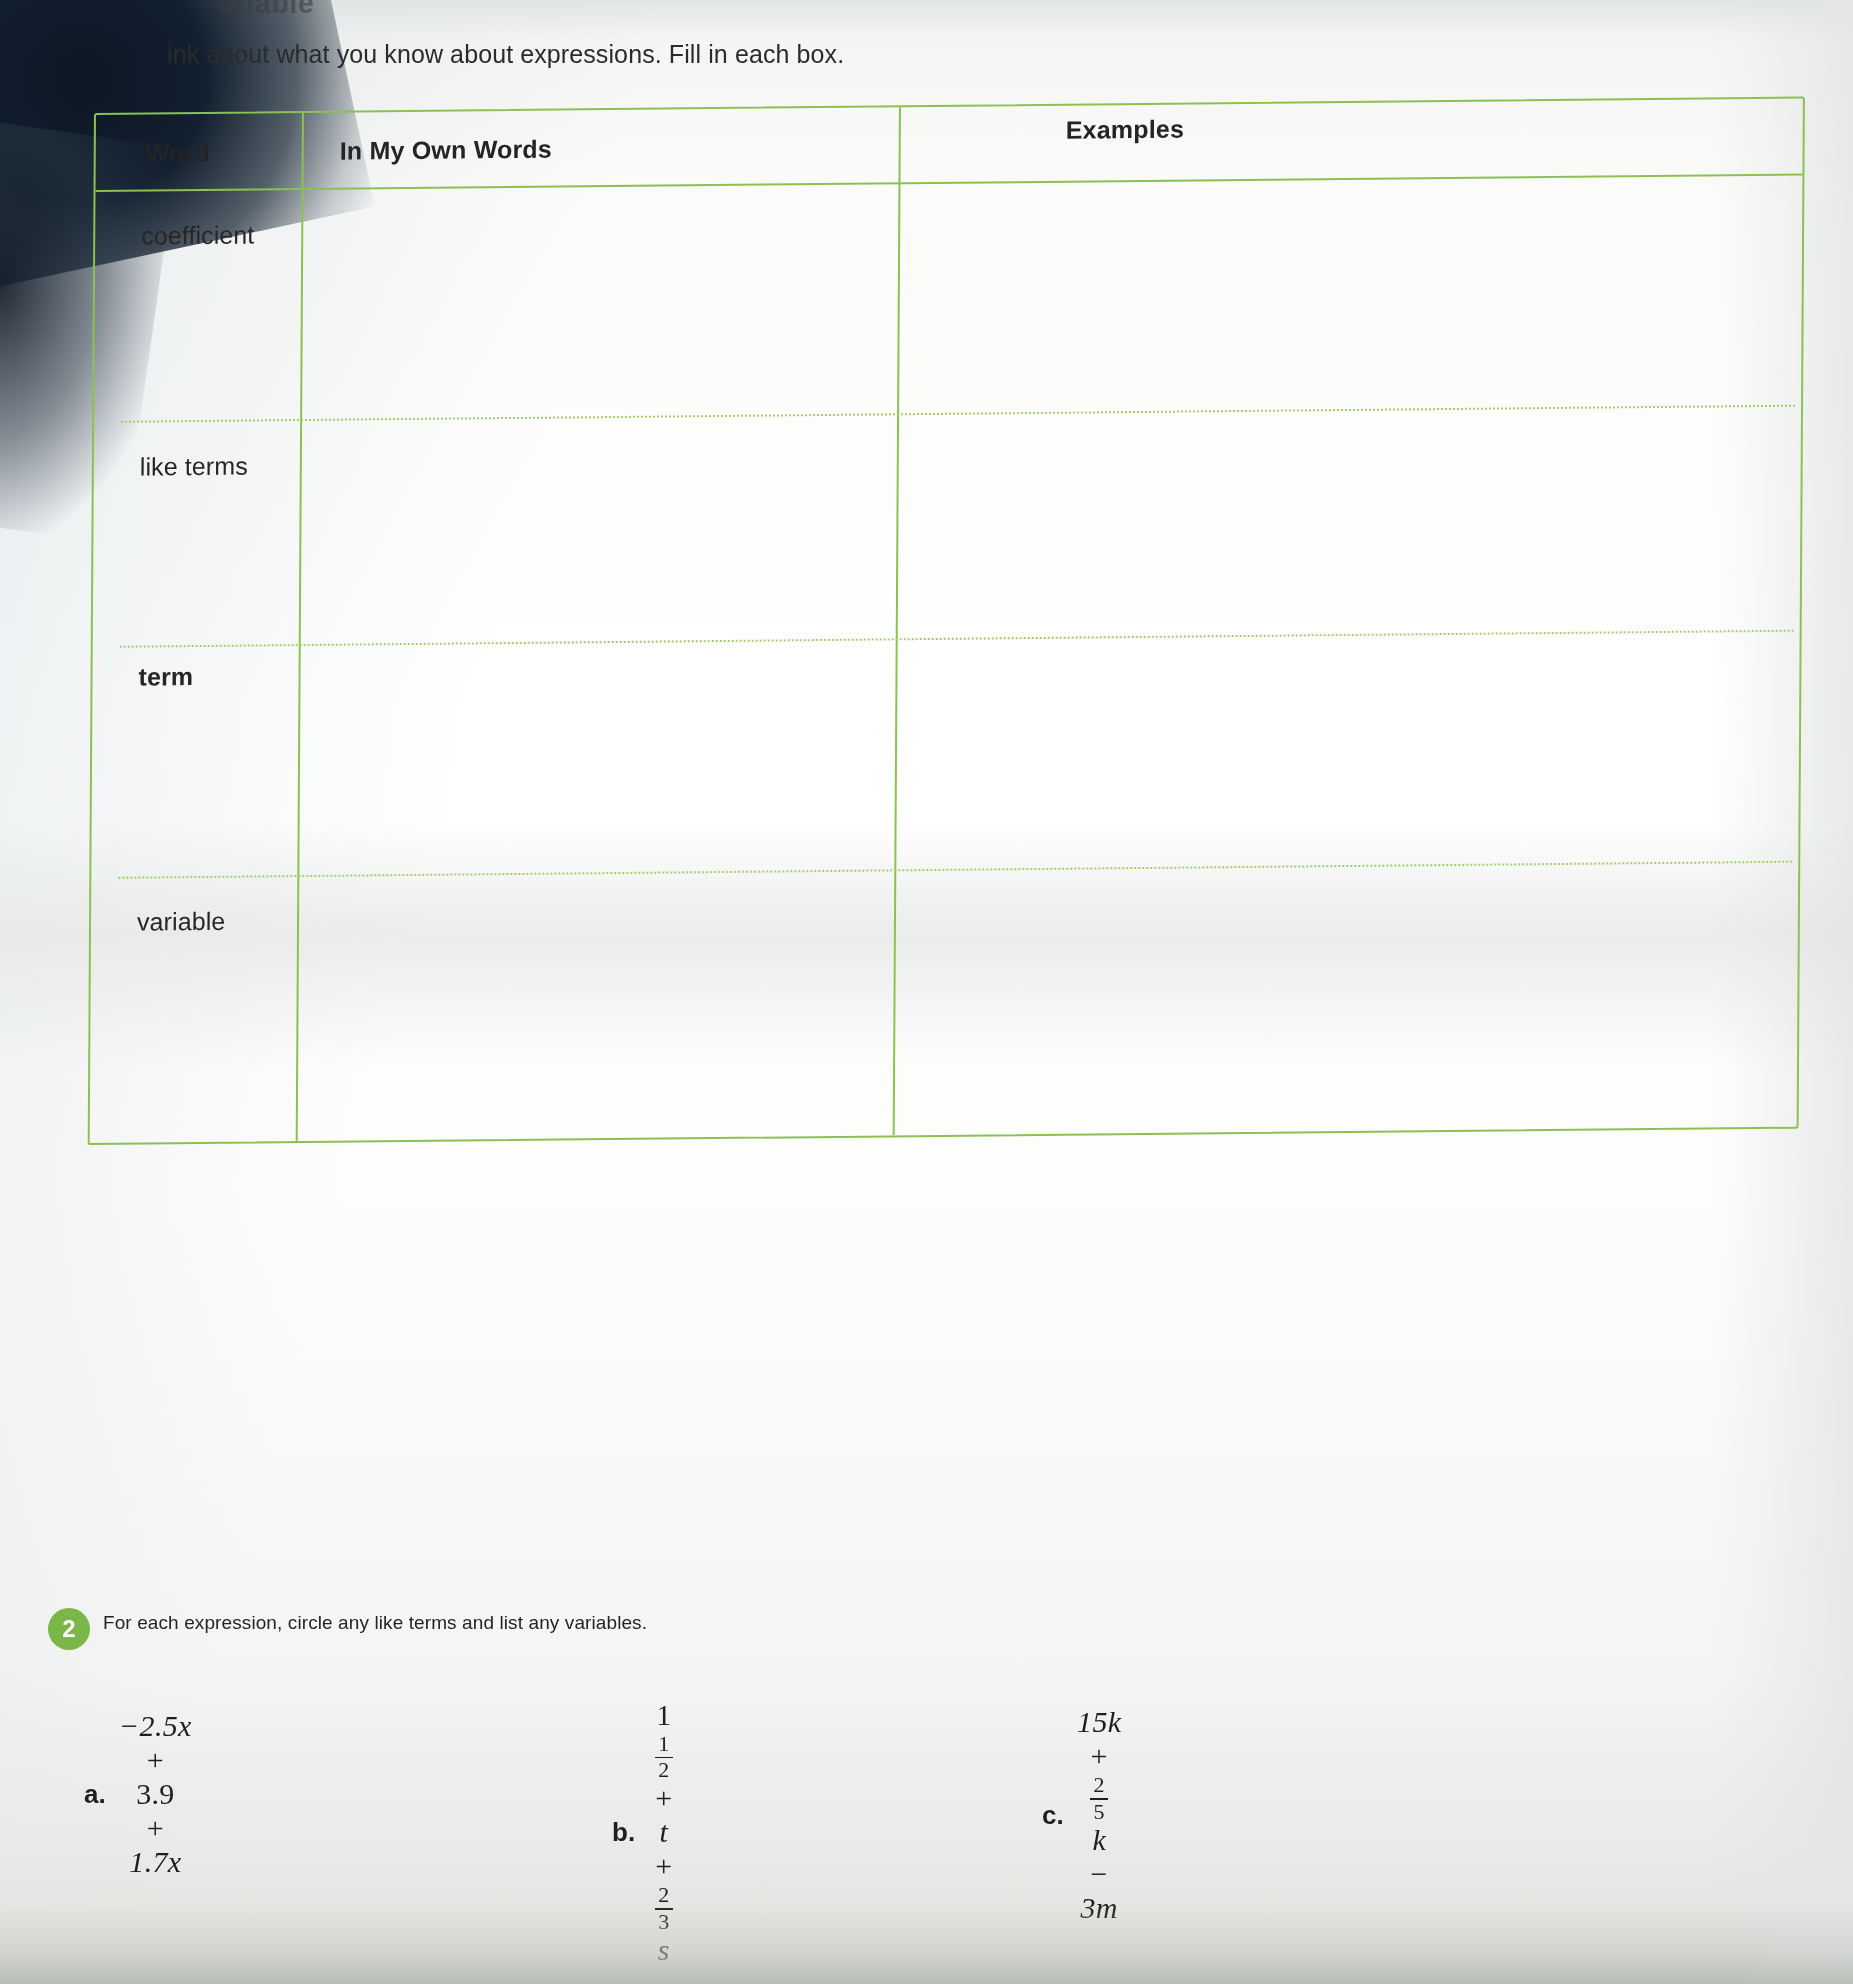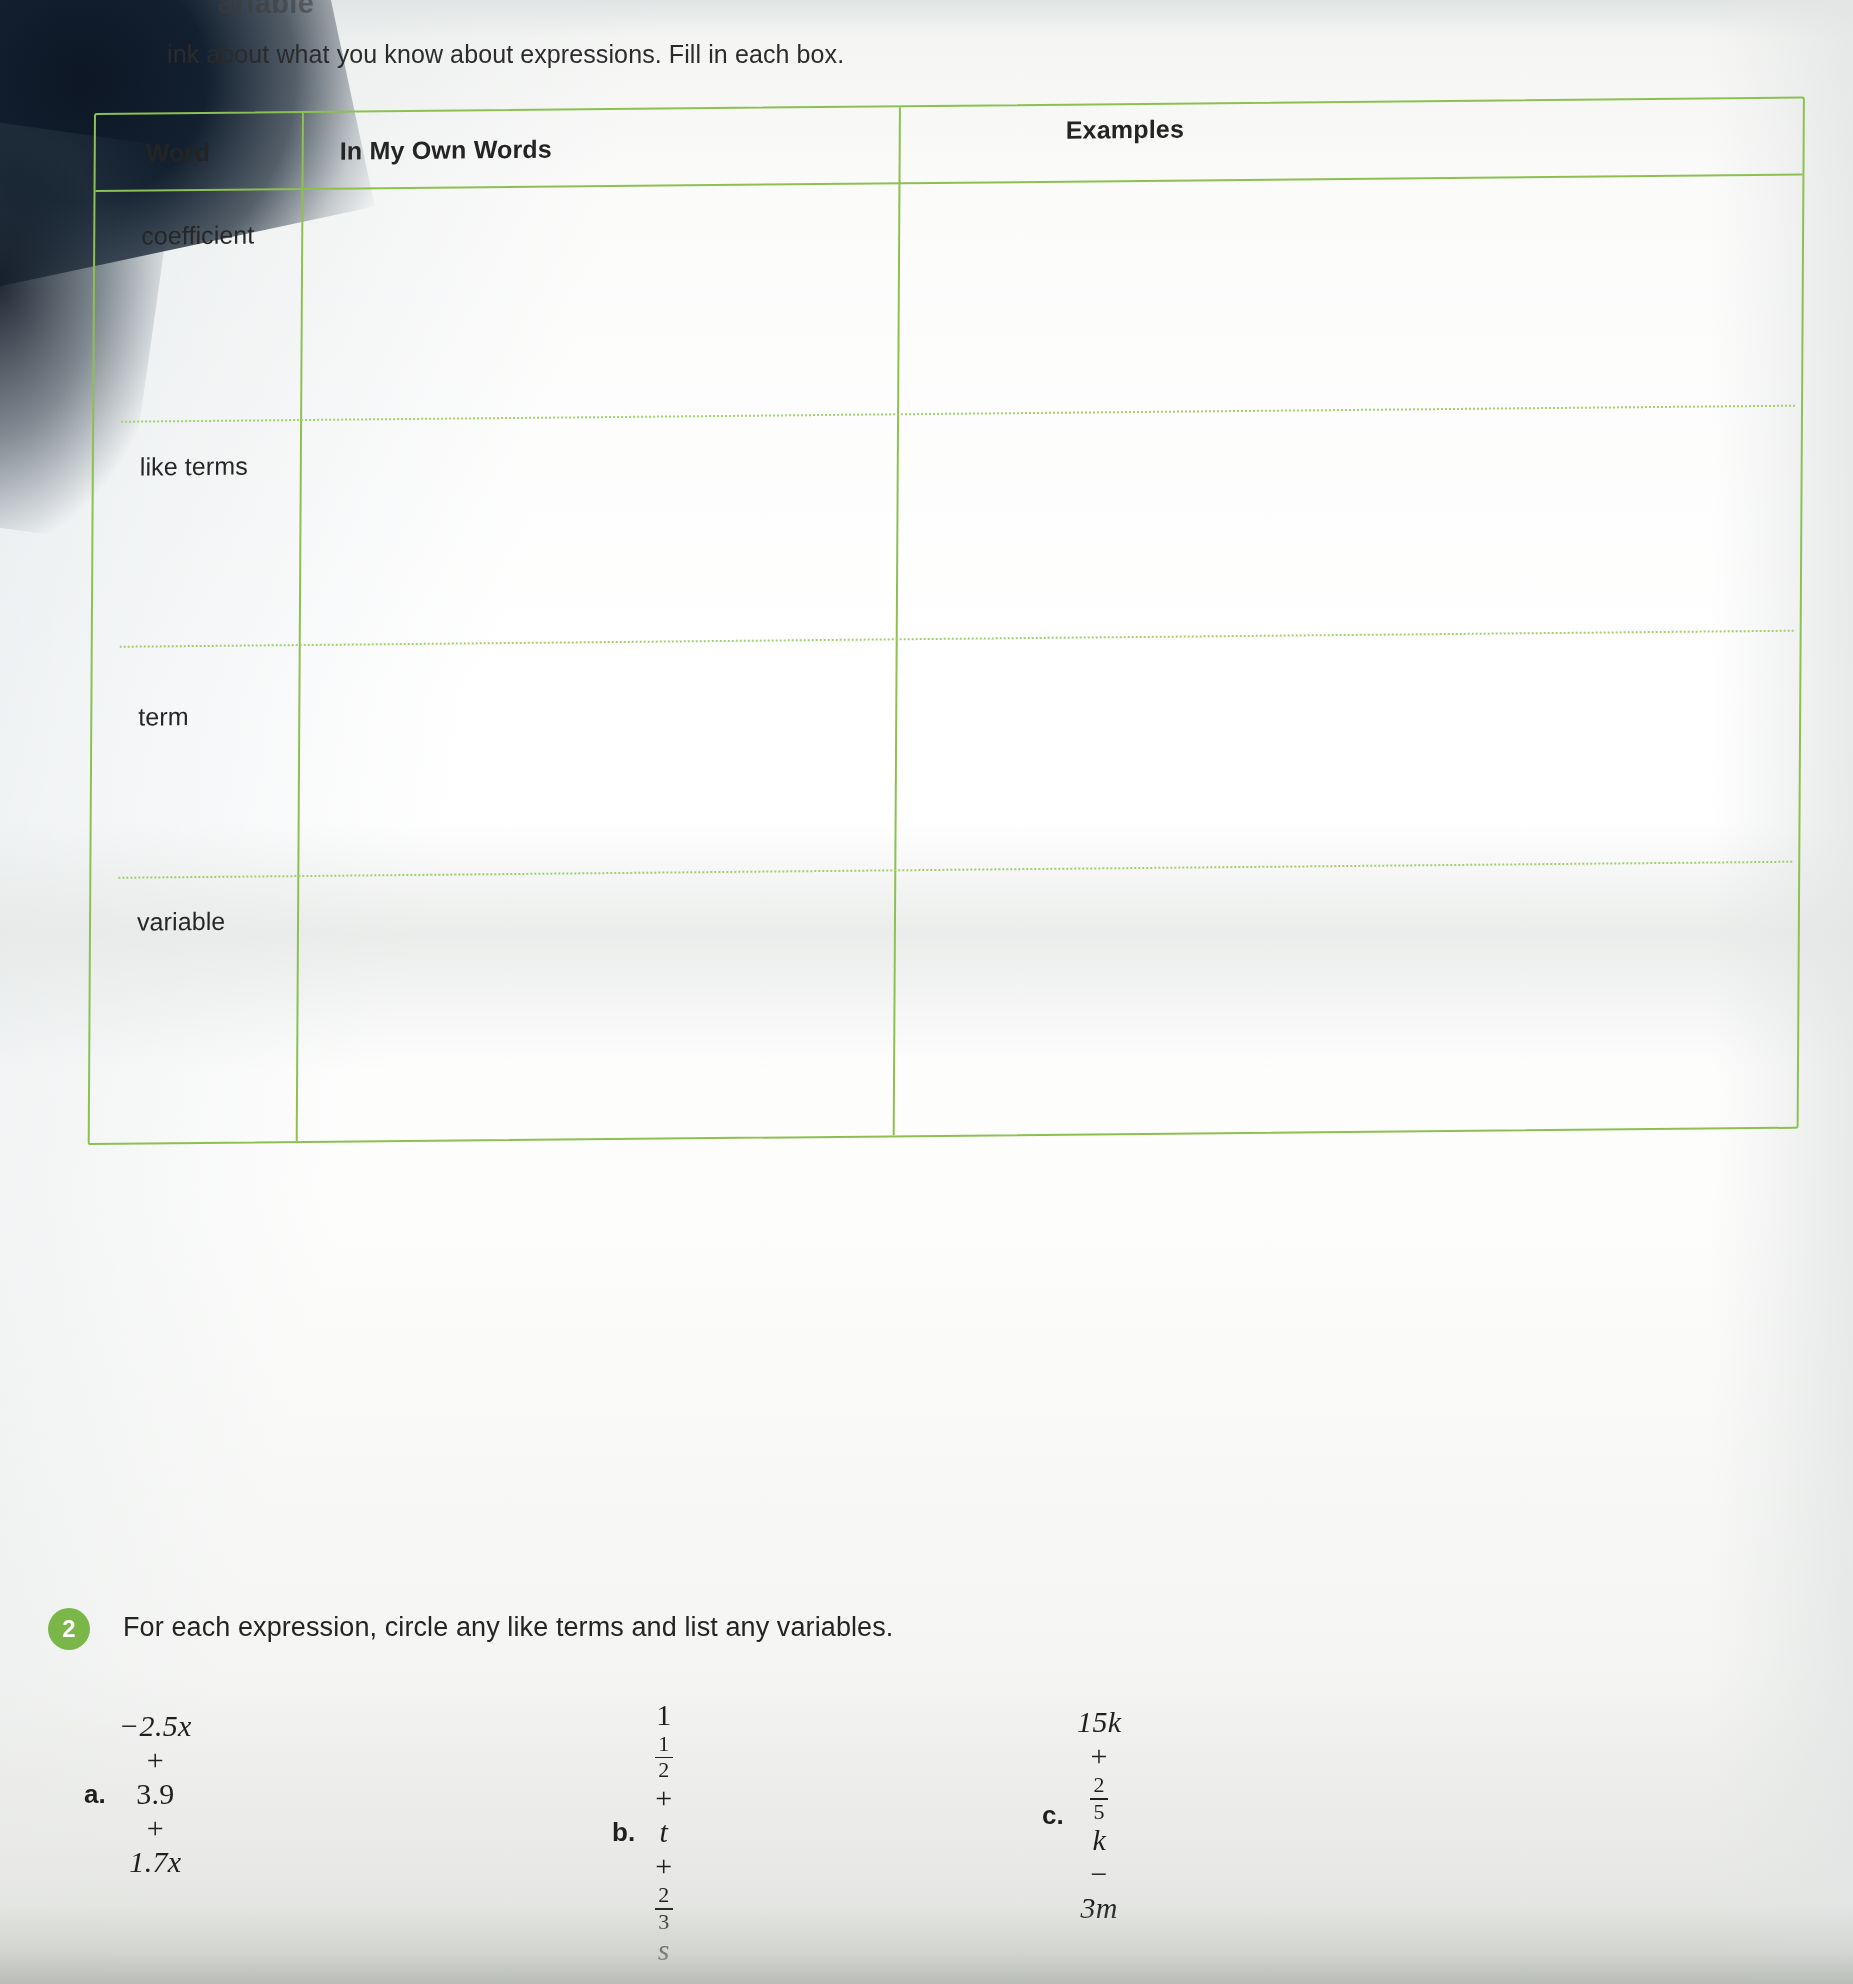--- a/index.html
+++ b/index.html
@@ -157,21 +157,21 @@
   .row-word {
     position: absolute;
     left: 46px;
     font-size: 25px;
     font-weight: 400;
     color: #262626;
     letter-spacing: 0.1px;
   }
   #word-coefficient { top: 107px; }
   #word-like-terms  { top: 338px; }
-  #word-term        { top: 588px; }
+  #word-term        { top: 548px; font-weight: bold; }
   #word-variable    { top: 793px; }
 
   
   #q2 {
     position: absolute;
     left: 27px;
     top: 1606px;
     width: 1797px;
   }
   #q2-badge {
@@ -185,23 +185,23 @@
     color: #ffffff;
     font-size: 24px;
     font-weight: 700;
     display: flex;
     align-items: center;
     justify-content: center;
     line-height: 1;
   }
   #q2-text {
     position: absolute;
-    left: 96px;
+    left: 76px;
     top: 5.7px;
-    font-size: 27px;
+    font-size: 19px;
     color: #242424;
     letter-spacing: 0.1px;
   }
 
   
   #expr-row {
     position: absolute;
     left: 0;
     top: 1692px;
     width: 100%;

